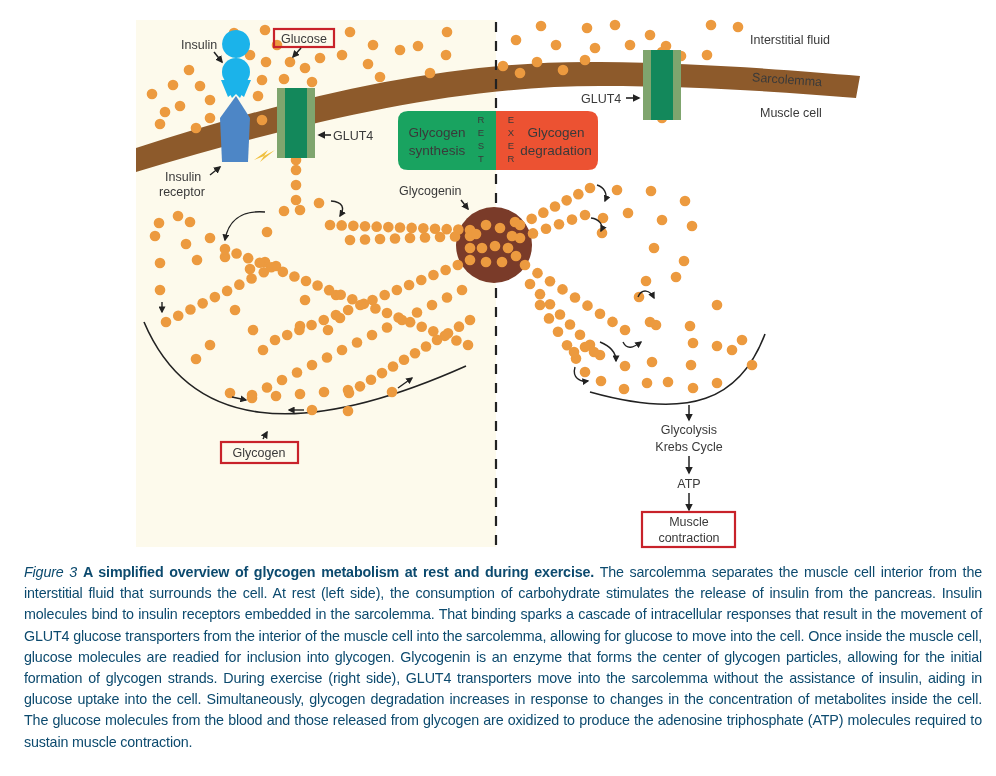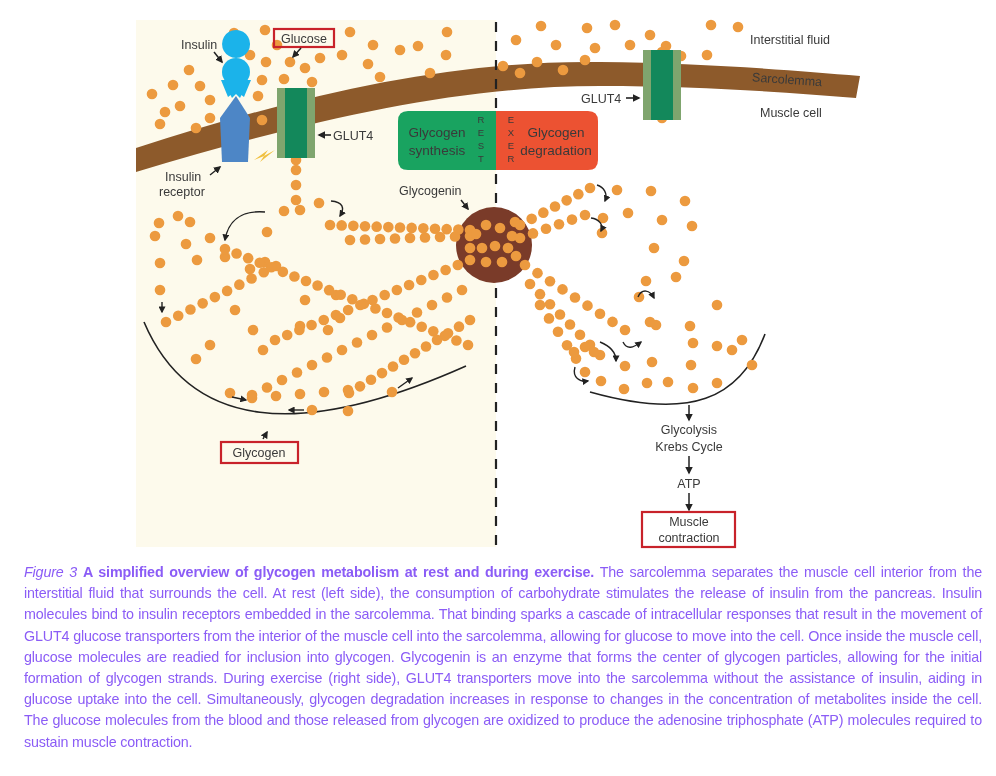--- a/index.html
+++ b/index.html
@@ -2,21 +2,21 @@
 <html><head>
 <meta charset="utf-8">
 <style>
   html, body { margin: 0; padding: 0; background: #ffffff; }
   body { width: 996px; height: 776px; position: relative; overflow: hidden; font-family: "Liberation Sans", sans-serif; }
   #figure { position: absolute; left: 0; top: 0; width: 996px; height: 560px; }
   .lbl { font-family: "Liberation Sans", sans-serif; fill: #3a3a3a; }
   .caption {
     position: absolute; left: 24px; top: 562px; width: 958px;
     font-family: "Liberation Sans", sans-serif; font-size: 14.3px; line-height: 21.2px;
-    color: #8b5cf6; text-align: justify; letter-spacing: -0.15px;
+    color: #0c4a6e; text-align: justify; letter-spacing: -0.15px;
   }
   .caption .fig-num { font-style: italic; }
   .caption .fig-title { font-weight: bold; }
 </style>
 </head>
 <body>
 
 <svg id="figure" viewBox="0 0 996 560" xmlns="http://www.w3.org/2000/svg">
   <defs>
     <marker id="ah" viewBox="0 0 10 10" refX="8" refY="5" markerWidth="5" markerHeight="5" orient="auto-start-reverse">

